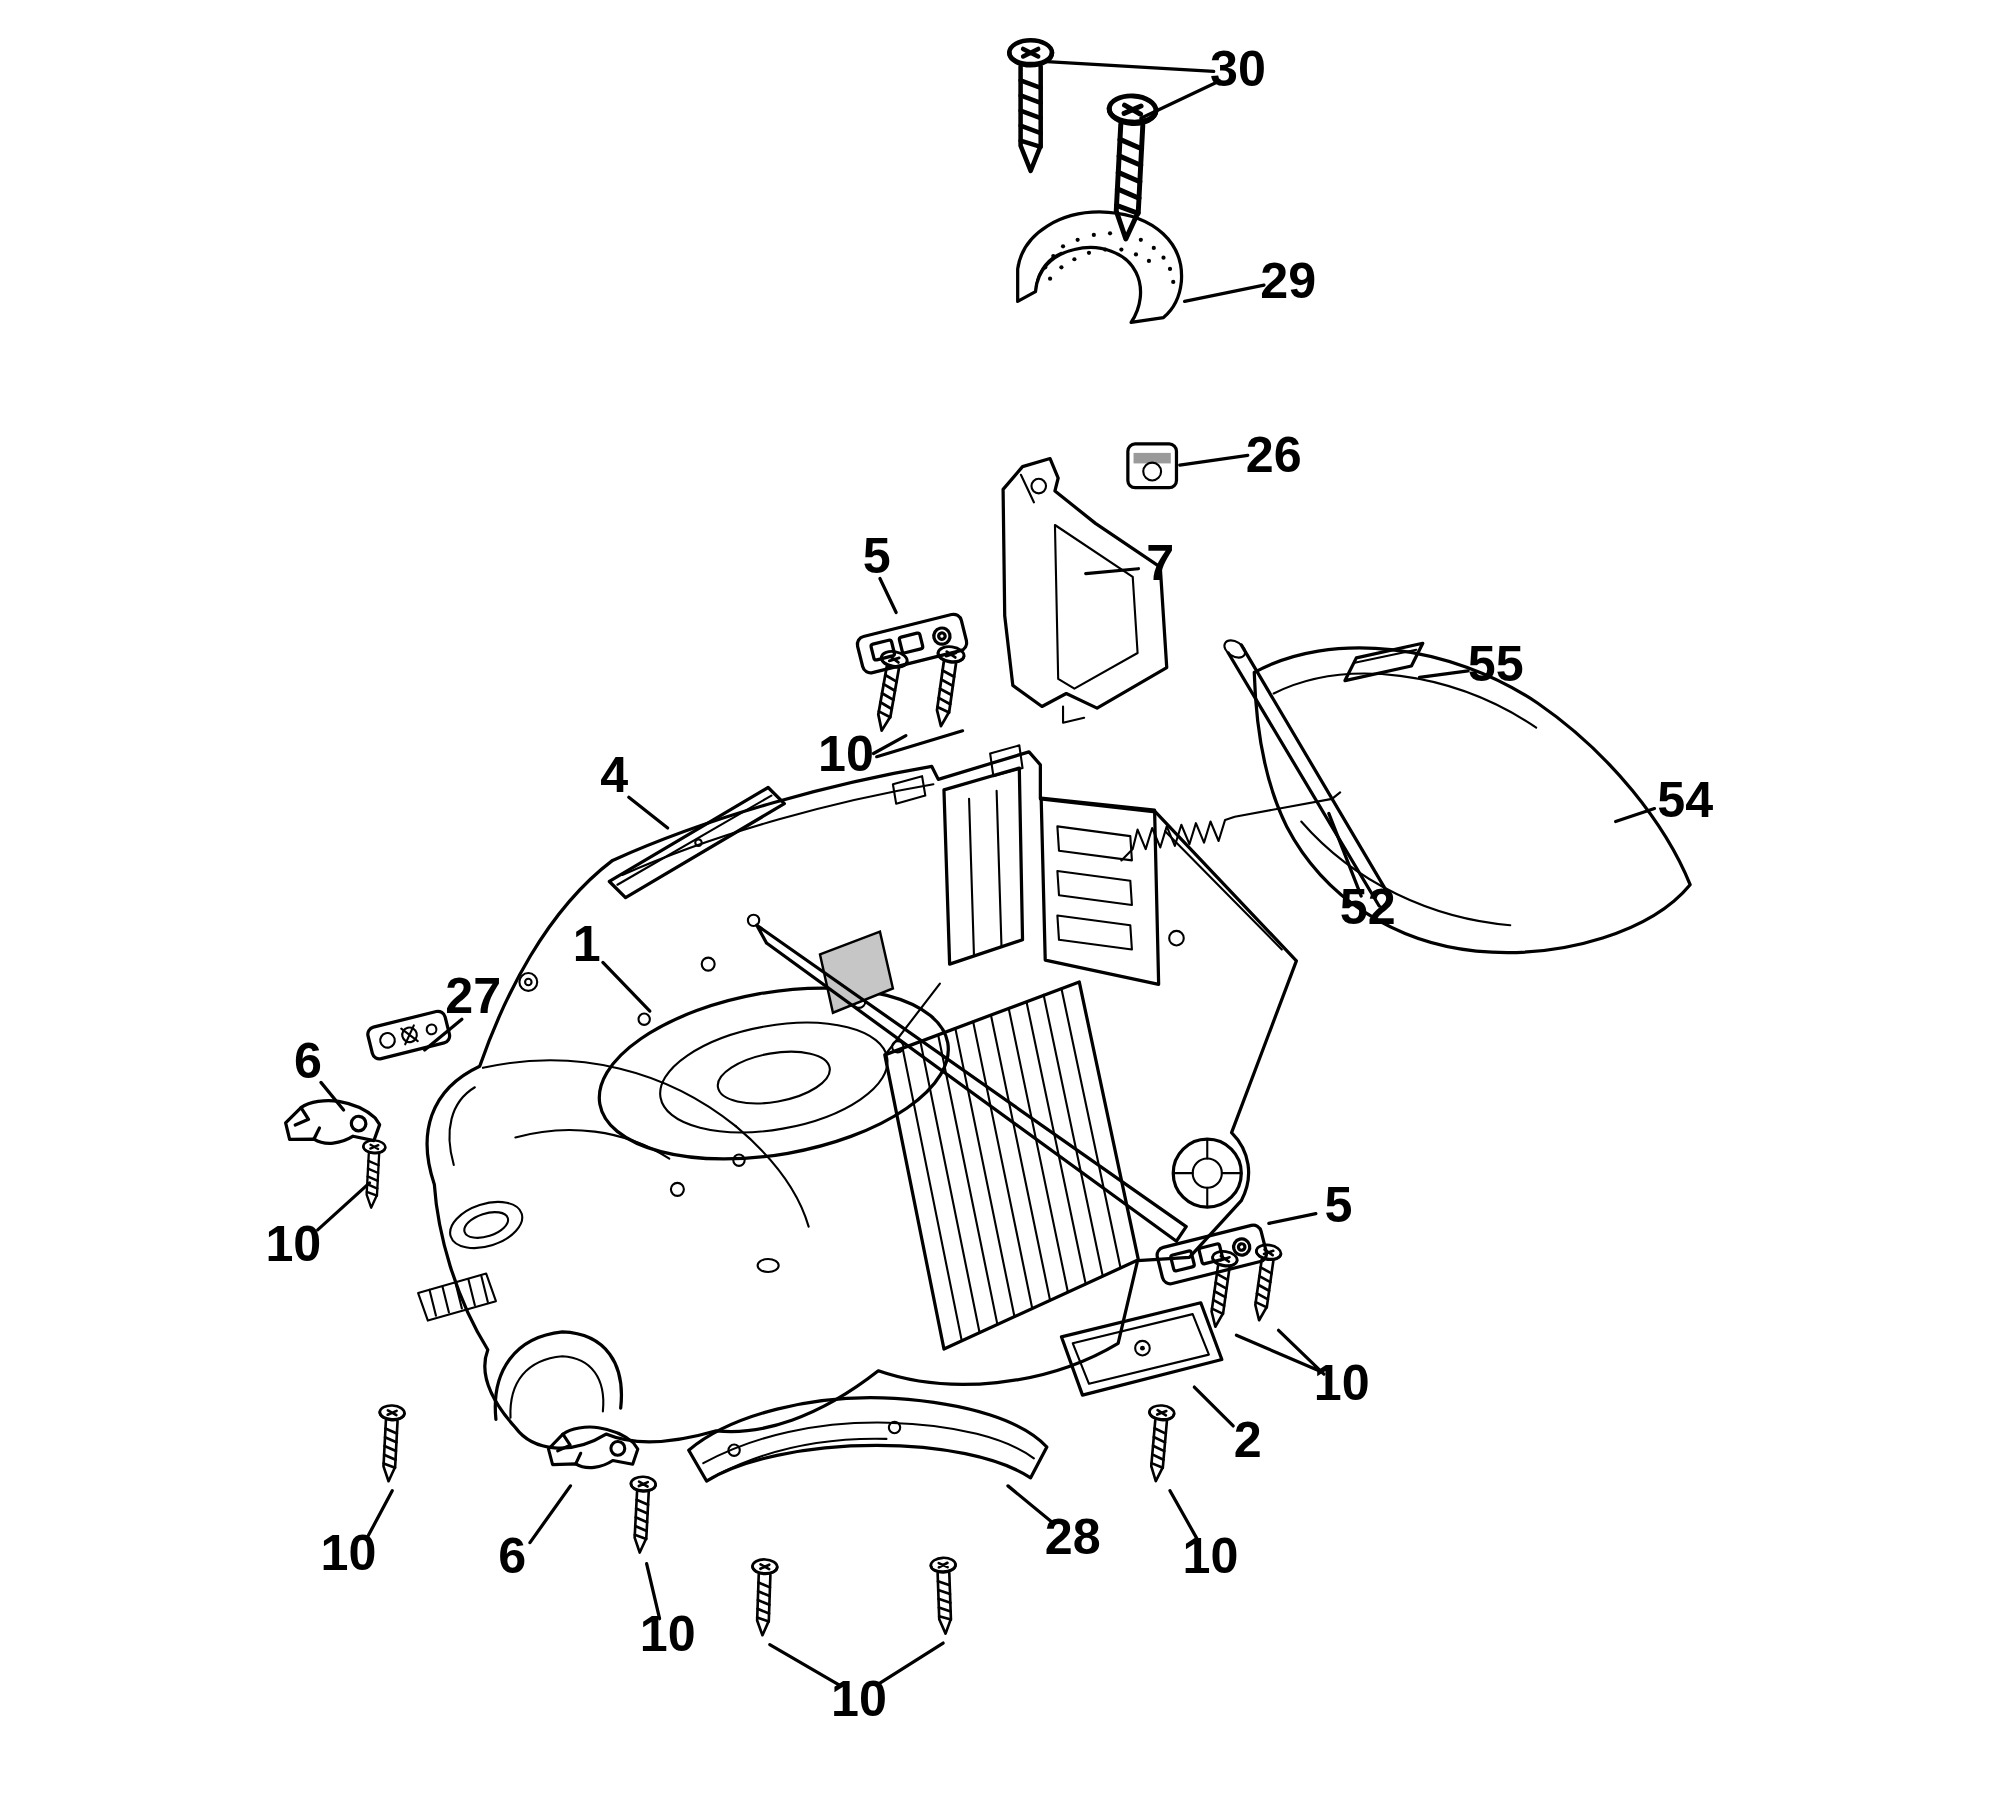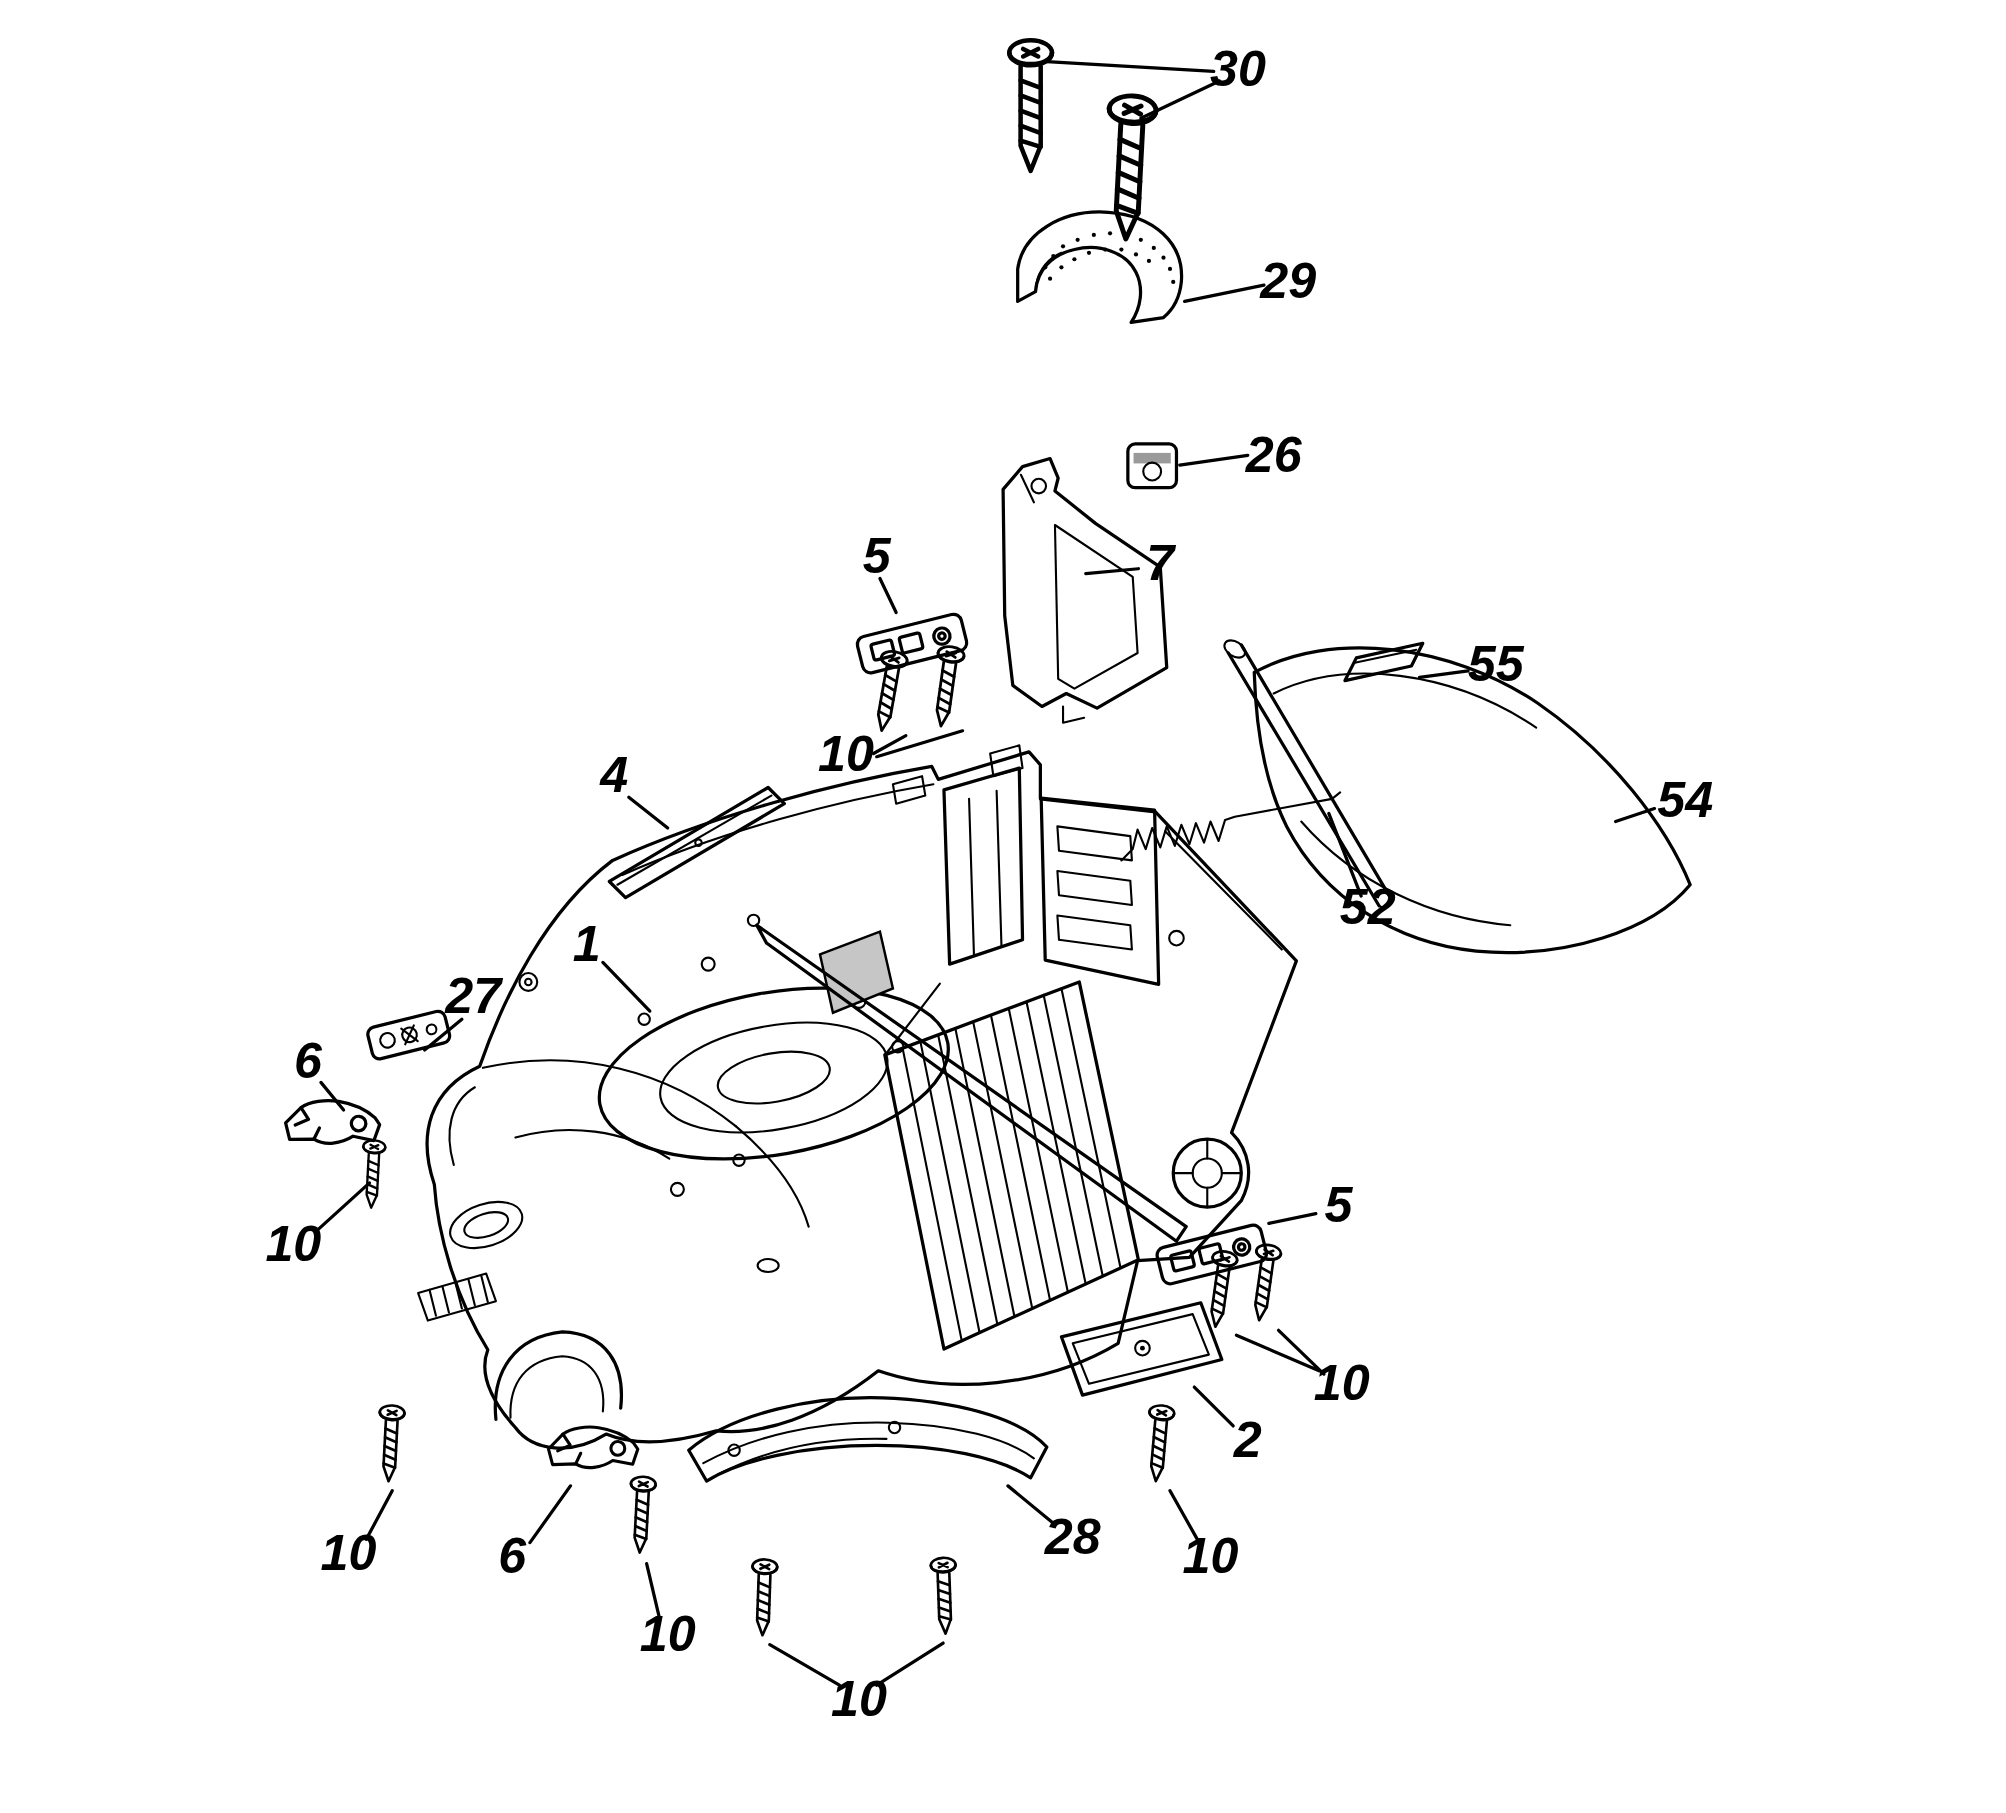--- a/index.html
+++ b/index.html
@@ -1,17 +1,17 @@
 <!DOCTYPE html>
 <html style="font-size:13px"><head>
 <meta charset="utf-8">
 <style>
   html,body{margin:0;padding:0;background:#ffffff;}
   #page{position:relative;width:2007px;height:1814px;background:#ffffff;overflow:hidden;
-        font-family:"Liberation Sans", sans-serif;font-style:italic;}
+        font-family:"Liberation Sans", sans-serif;}
   svg{display:block;}
   .ln{fill:none;stroke:#000000;stroke-width:4;stroke-linecap:round;stroke-linejoin:round;}
   .thin{stroke-width:2.6;}
   .leader{fill:none;stroke:#000000;stroke-width:4;stroke-linecap:round;}
   .callout{font-family:"Liberation Sans", sans-serif;font-weight:bold;font-size:62px;
            fill:#000000;text-anchor:middle;}
   .shade{fill:#c6c6c6;stroke:#000000;stroke-width:3;}
   .band{fill:#9a9a9a;stroke:none;}
   .dot{fill:#000000;stroke:none;}
 </style>

